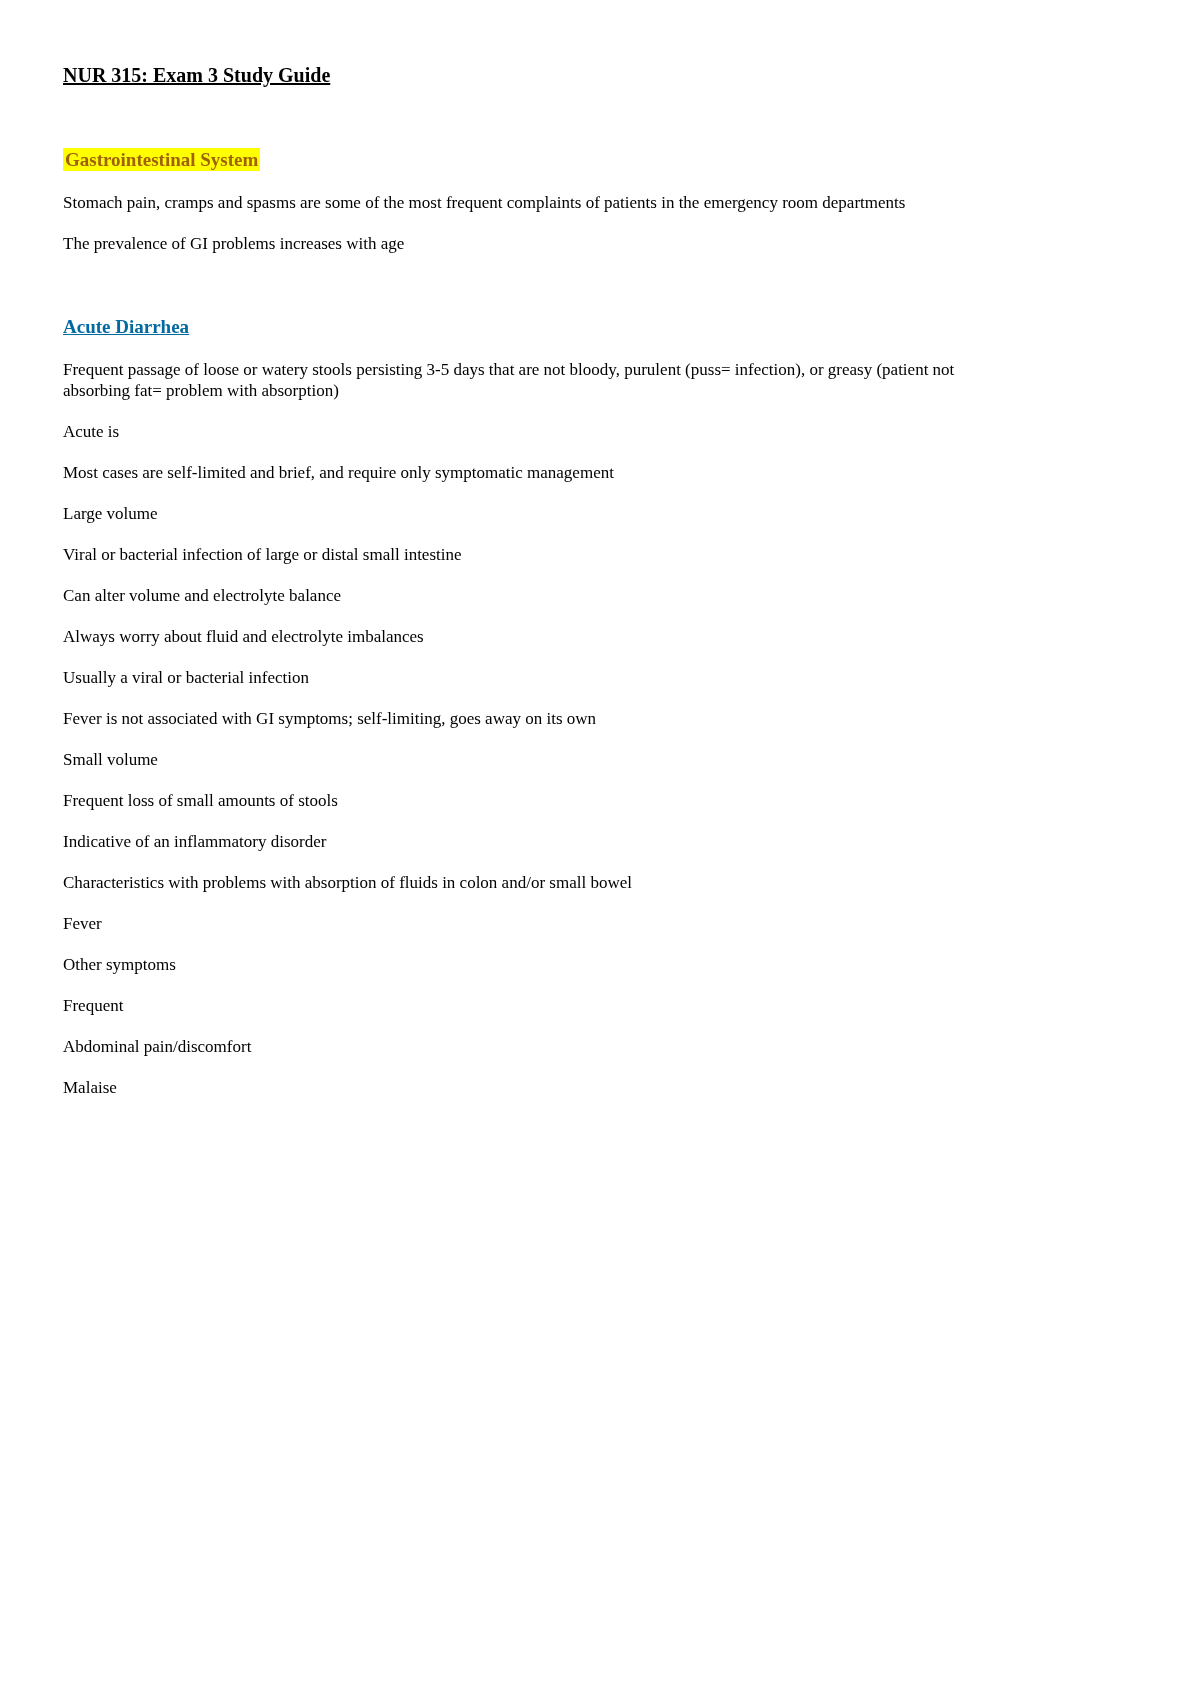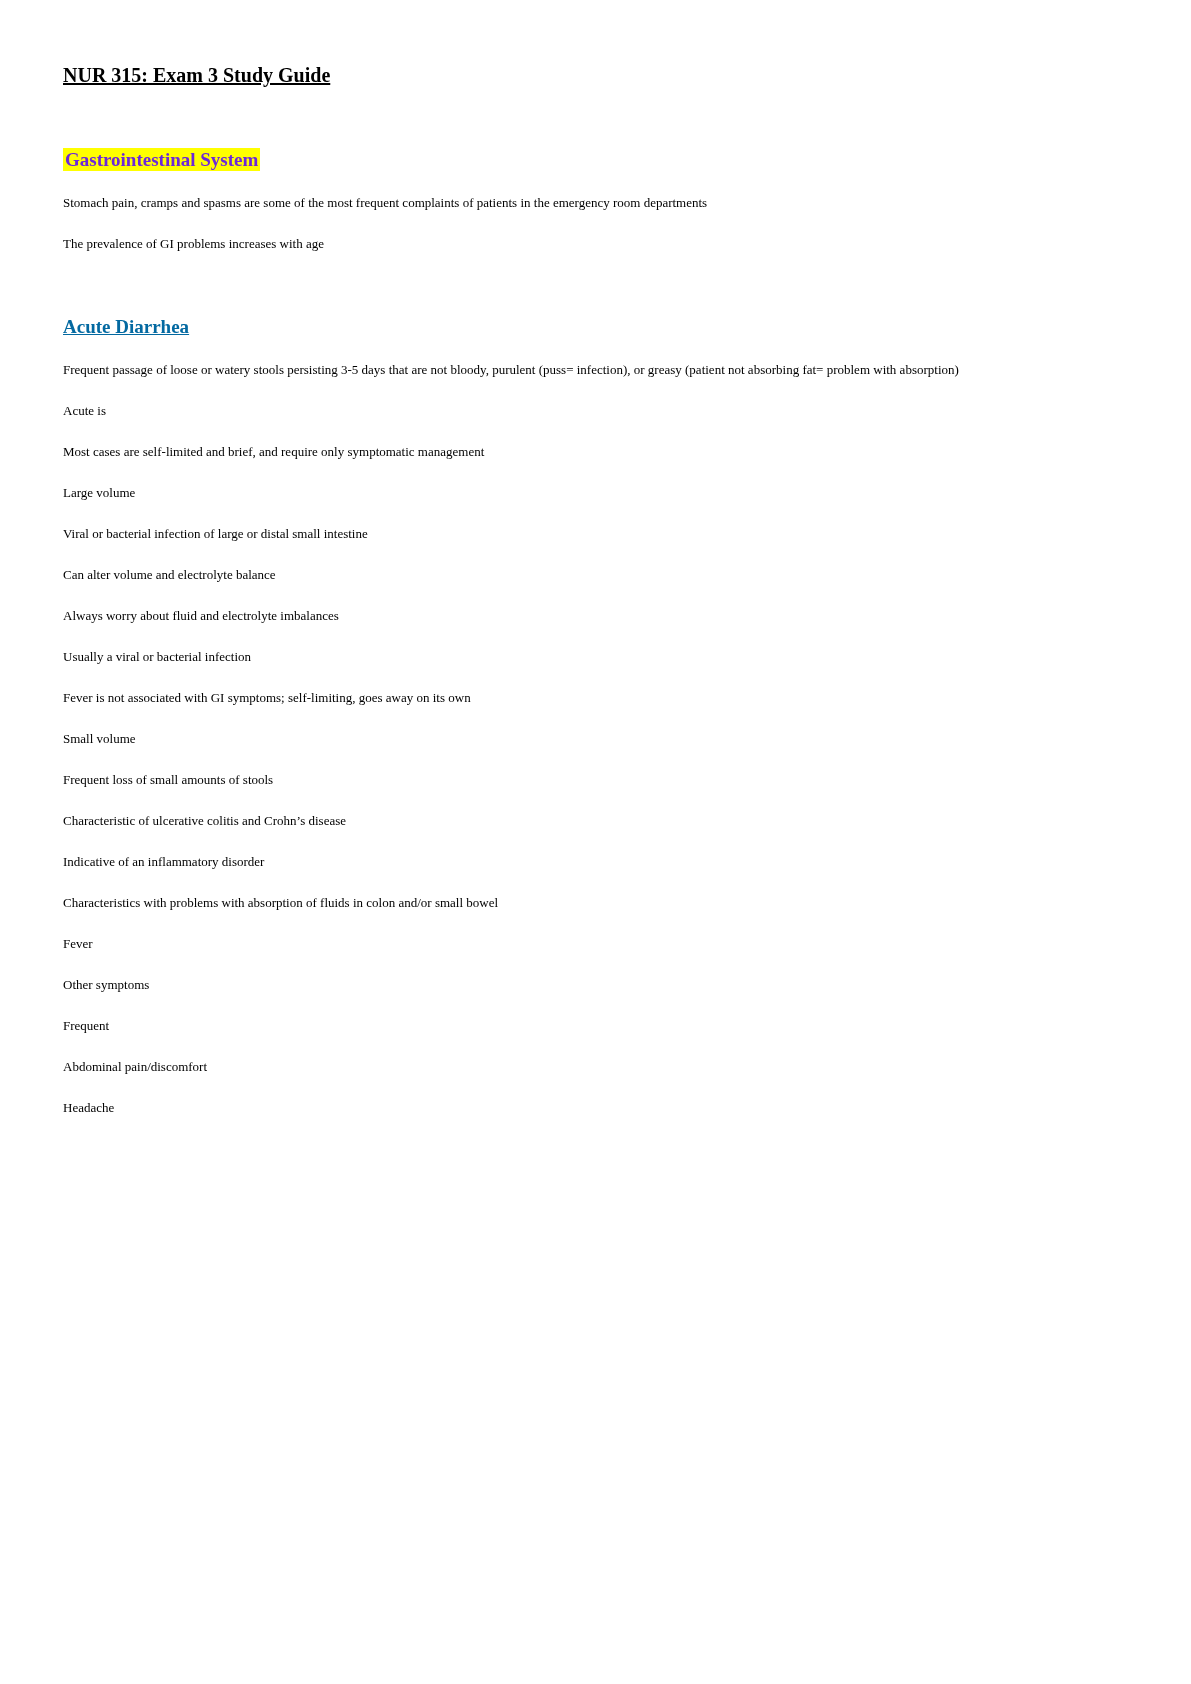--- a/index.html
+++ b/index.html
@@ -25,29 +25,29 @@
     line-height: 24px;
   }
   .section-heading {
     font-size: 19px;
     font-weight: bold;
     margin: 62px 0 21px 0;
     line-height: 22px;
   }
   .section-heading.highlighted span {
     background: #ffff00;
-    color: #6d28d9;
+    color: #a16207;
     padding: 1px 2px;
   }
   .section-heading.green-underlined {
     color: #0369a1;
     text-decoration: underline;
   }
   .para {
-    font-size: 13px;
+    font-size: 17px;
     line-height: 21px;
     margin: 0 0 20px 0;
     max-width: 1065px;
   }
 </style>
 </head>
 <body>
 
 <div class="page">
 
@@ -64,22 +64,21 @@
   <p class="para">Acute is</p>
   <p class="para">Most cases are self-limited and brief, and require only symptomatic management</p>
   <p class="para">Large volume</p>
   <p class="para">Viral or bacterial infection of large or distal small intestine</p>
   <p class="para">Can alter volume and electrolyte balance</p>
   <p class="para">Always worry about fluid and electrolyte imbalances</p>
   <p class="para">Usually a viral or bacterial infection</p>
   <p class="para">Fever is not associated with GI symptoms; self-limiting, goes away on its own</p>
   <p class="para">Small volume</p>
   <p class="para">Frequent loss of small amounts of stools</p>
-  <p class="para">Characteristic of ulcerative colitis and Crohn’s disease</p>
   <p class="para">Indicative of an inflammatory disorder</p>
   <p class="para">Characteristics with problems with absorption of fluids in colon and/or small bowel</p>
   <p class="para">Fever</p>
   <p class="para">Other symptoms</p>
   <p class="para">Frequent</p>
   <p class="para">Abdominal pain/discomfort</p>
-  <p class="para">Headache</p>
+  <p class="para">Malaise</p>
 
 </div>
 
 </body></html>

